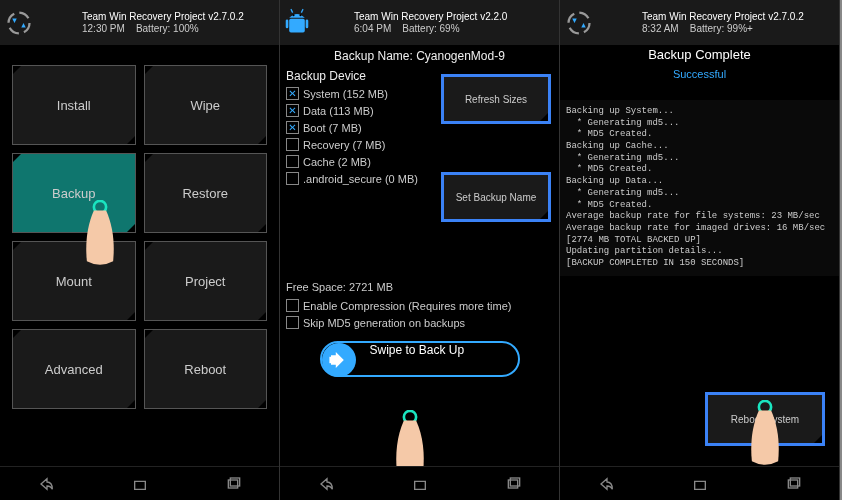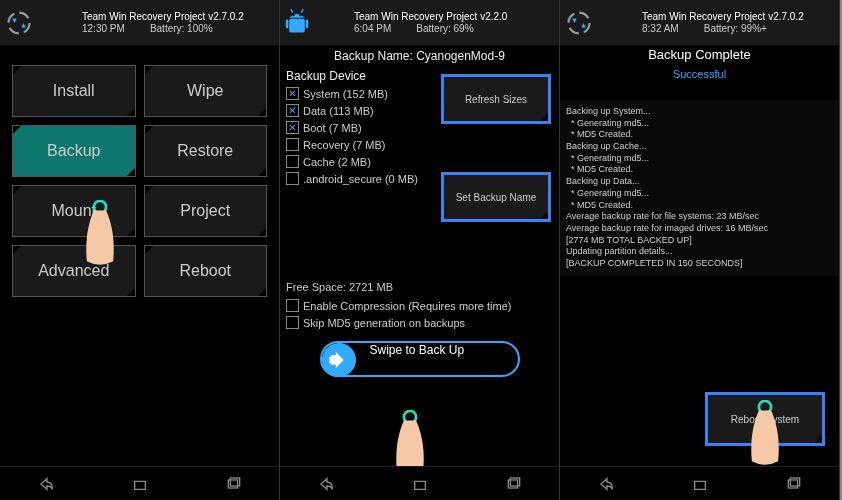--- a/index.html
+++ b/index.html
@@ -42,37 +42,37 @@
   font-size: 10px;
   white-space: nowrap;
 }
 .header-time {
   color: #ccc;
   font-size: 10px;
 }
 .header-battery {
   color: #ccc;
   font-size: 10px;
-  margin-left: 22px;
+  margin-left: 8px;
 }
 .main-grid {
   display: grid;
   grid-template-columns: 1fr 1fr;
   gap: 8px;
   padding: 20px 12px;
 }
 .tile {
-  height: 52px;
+  height: 80px;
   background: #1a1a1a;
   border: 1px solid #555;
   color: #ccc;
   display: flex;
   align-items: center;
   justify-content: center;
-  font-size: 16px;
+  font-size: 13px;
   position: relative;
 }
 .tile::before {
   content: '';
   position: absolute;
   top: 0; left: 0;
   border-top: 8px solid #000;
   border-right: 8px solid transparent;
 }
 .tile::after {
@@ -192,21 +192,21 @@
   font-size: 13px;
   padding-top: 2px;
 }
 .status-success {
   text-align: center;
   color: #33aaff;
   font-size: 11px;
   padding: 6px 0 20px;
 }
 .log {
-  font-family: Liberation Sans, sans-serif;
+  font-family: Liberation Mono, monospace;
   font-size: 9px;
   color: #ccc;
   padding: 6px;
   white-space: pre-wrap;
   line-height: 1.3;
   background: #0a0a0a;
 }
 .finger {
   position: absolute;
   width: 50px;

